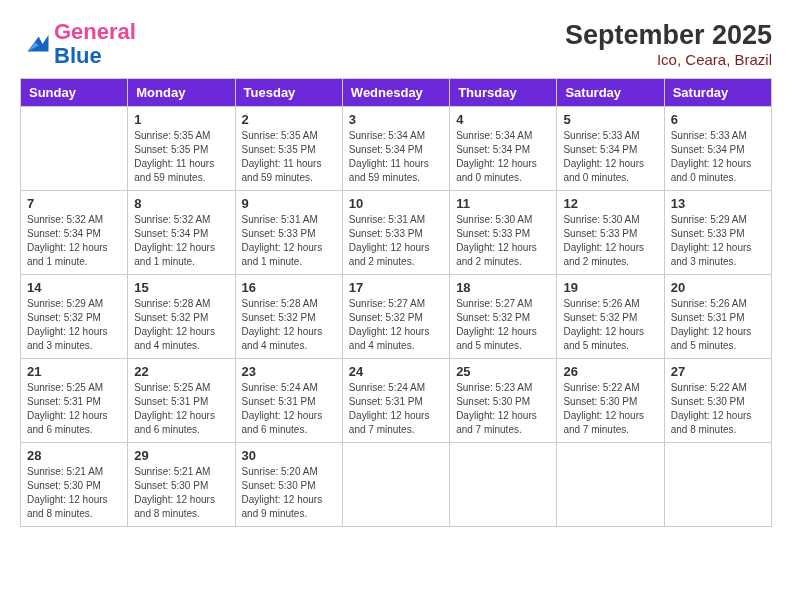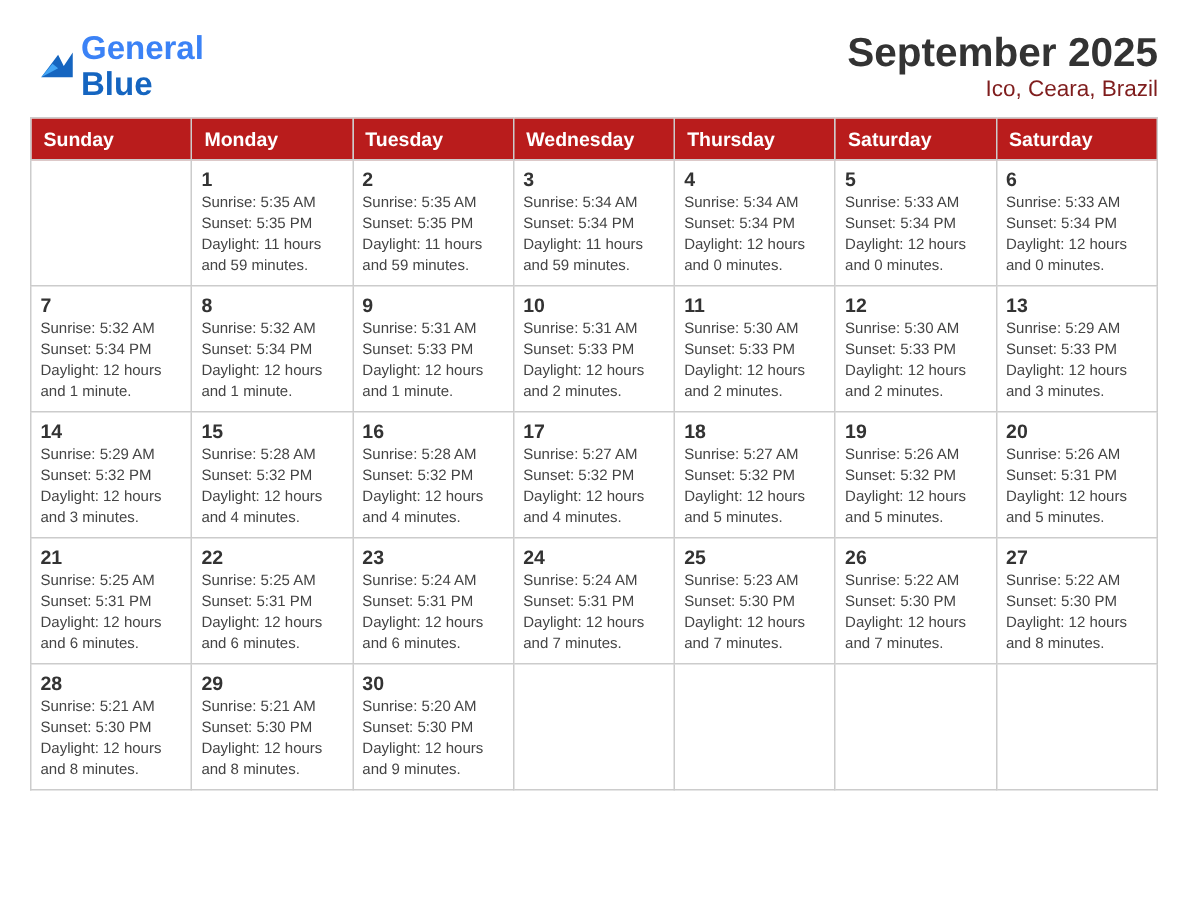--- a/index.html
+++ b/index.html
@@ -21,21 +21,21 @@
       align-items: center;
       gap: 4px;
     }
     .logo-text {
       font-size: 22px;
       font-weight: bold;
       color: #333;
       line-height: 1.1;
     }
     .logo-text span {
-      color: #3b82f6;
+      color: #ec4899;
     }
     .logo-bird {
       width: 30px;
       height: 30px;
     }
     .title-area {
       text-align: right;
     }
     .cal-title {
       font-size: 27px;
@@ -45,21 +45,21 @@
     .cal-subtitle {
       font-size: 15px;
       color: #7f1d1d;
     }
     .calendar {
       width: 100%;
       border-collapse: collapse;
       font-size: 11px;
     }
     .calendar th {
-      background-color: #b91c1c;
+      background-color: #6d28d9;
       color: #fff;
       text-align: left;
       padding: 6px 8px;
       font-size: 13px;
       font-weight: bold;
       border: 1px solid #ccc;
     }
     .calendar td {
       border: 1px solid #ccc;
       vertical-align: top;

